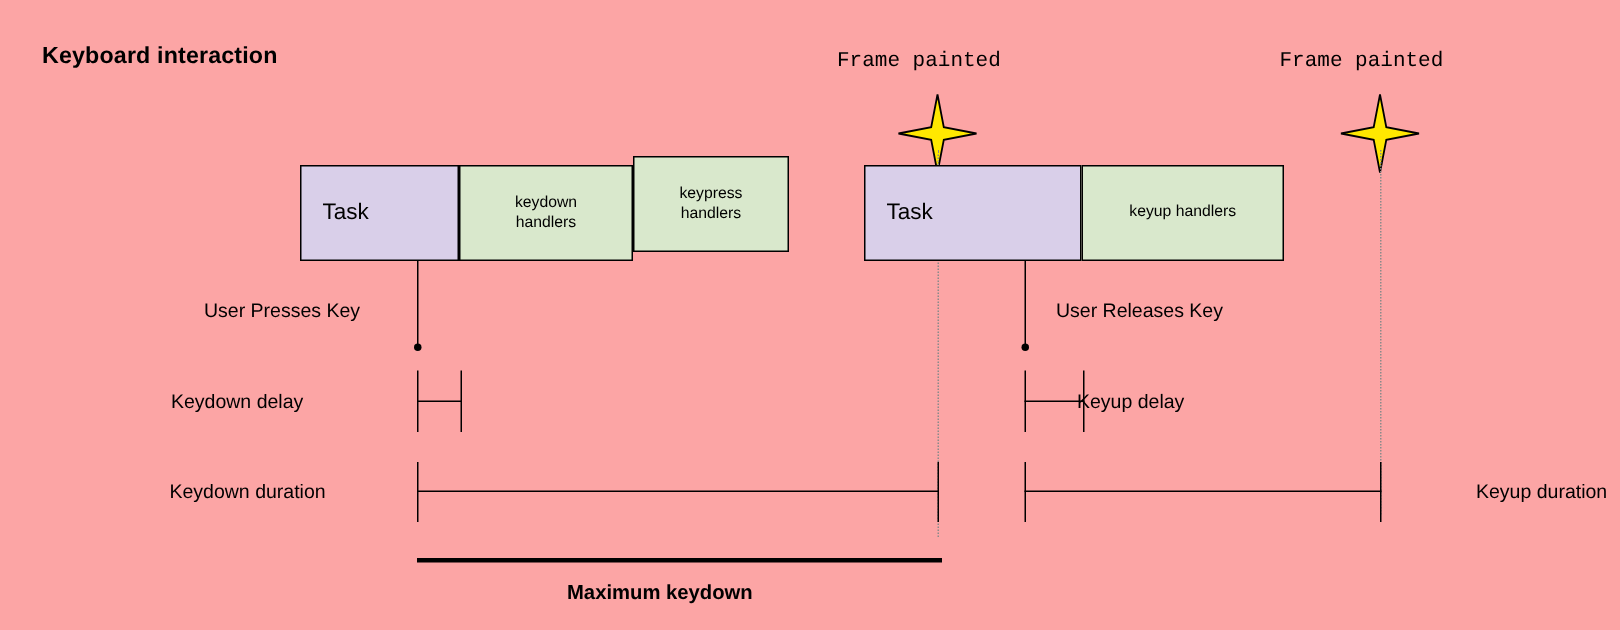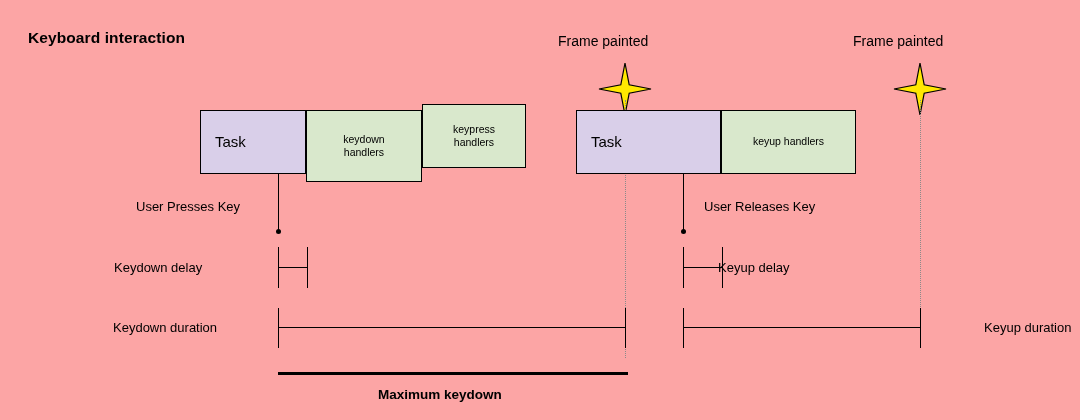--- a/index.html
+++ b/index.html
@@ -54,20 +54,21 @@
 
   
   .label {
     font-size: 13px;
     white-space: nowrap;
     line-height: 1;
   }
   .label.bold { font-weight: bold; font-size: 13.5px; }
   .label.frame {
     font-size: 14px;
+    font-family: Liberation Mono, monospace;
   }
 
   
   .vline {
     width: 0;
     border-left: 1px solid #000000;
   }
   .hline {
     height: 0;
     border-top: 1px solid #000000;
@@ -113,21 +114,21 @@
     </svg>
   </div>
 
   <div class="abs dotline" style="left:625px; top:100px; height:258px;"></div>
   <div class="abs dotline" style="left:920px; top:100px; height:243px;"></div>
 
   <div class="abs block task" style="left:200px; top:110px; width:106px; height:64px;">
     <span>Task</span>
   </div>
 
-  <div class="abs block handler" style="left:306px; top:110px; width:116px; height:72px;">
+  <div class="abs block handler" style="left:306px; top:110px; width:116px; height:64px;">
     <span>
       <span>keydown</span><br>
       <span>handlers</span>
     </span>
   </div>
 
   <div class="abs block handler" style="left:422px; top:104px; width:104px; height:64px;">
     <span>
       <span>keypress</span><br>
       <span>handlers</span>

